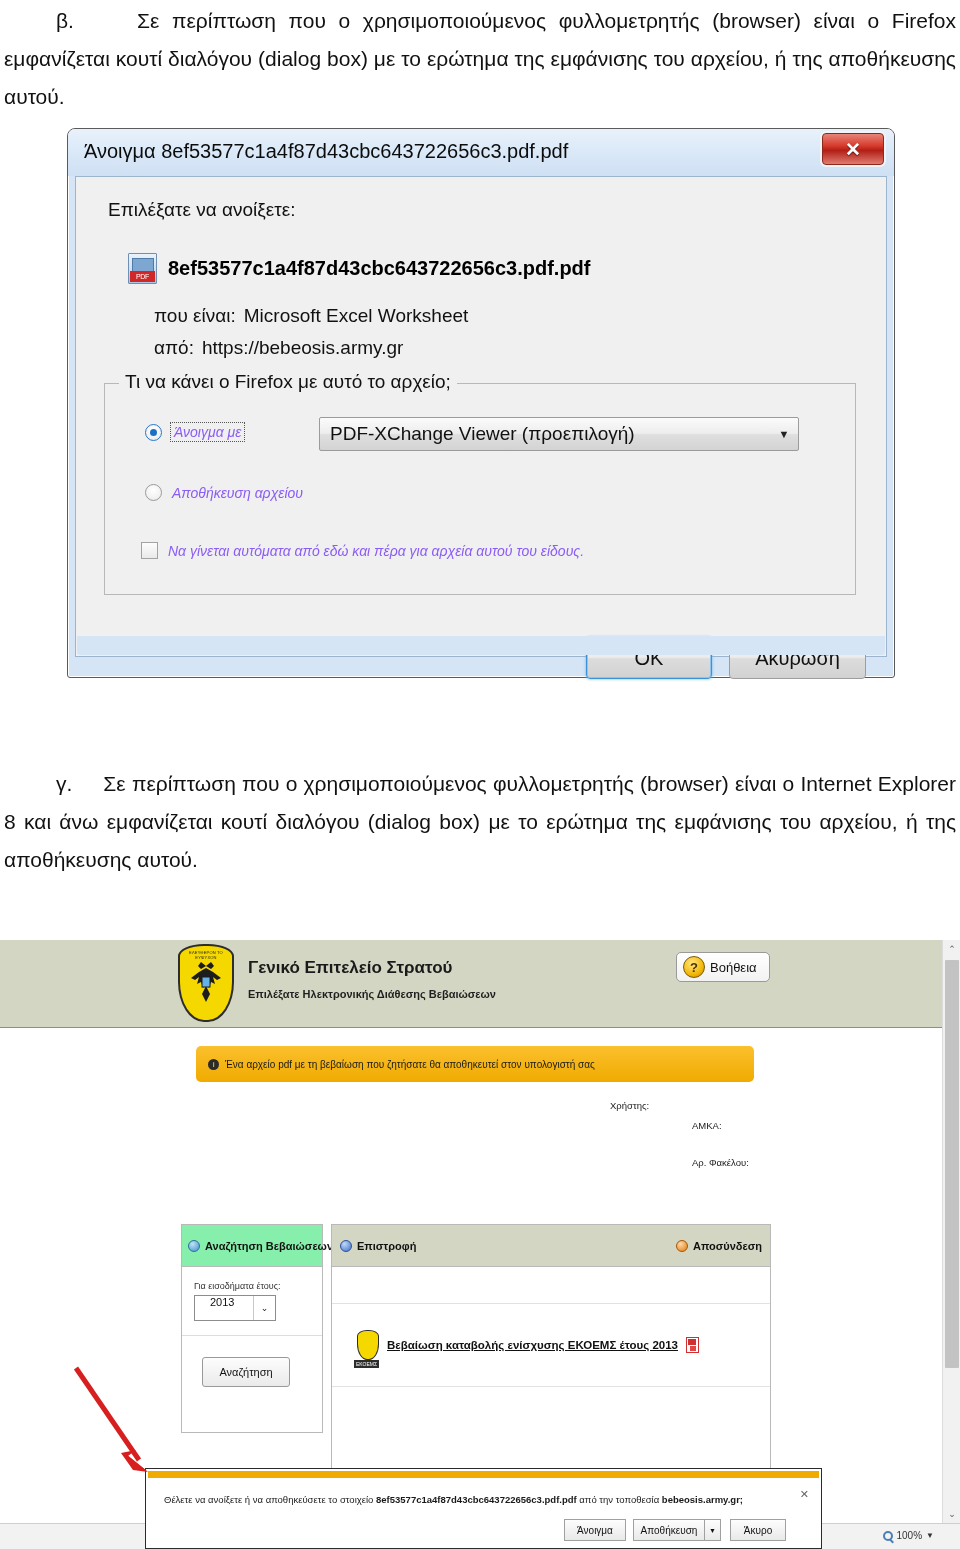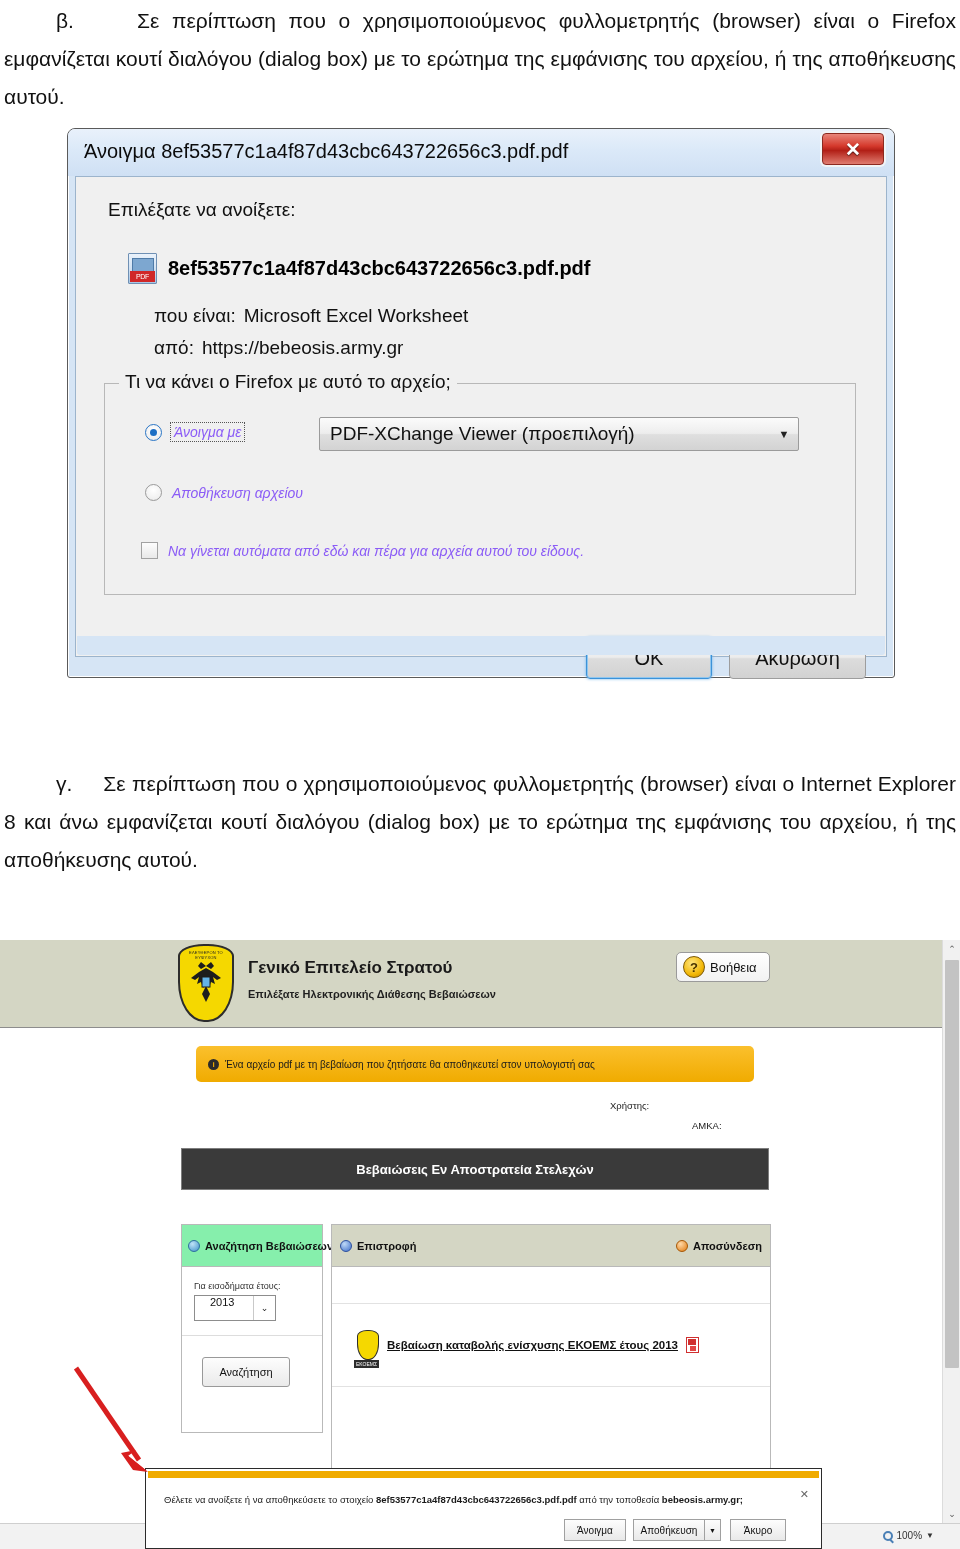--- a/index.html
+++ b/index.html
@@ -525,23 +525,20 @@
 
   <div id="notice-bar">
     <span id="notice-icon">i</span>
     <span id="notice-text">Ένα αρχείο pdf με τη βεβαίωση που ζητήσατε θα αποθηκευτεί στον υπολογιστή σας</span>
   </div>
 
   <div id="uf-user" class="user-field">Χρήστης:</div>
   <div id="uf-amka" class="user-field">ΑΜΚΑ:</div>
   <div id="uf-folder" class="user-field">Αρ. Φακέλου:</div>
 
-  <div id="section-title-bar">
-    <span id="section-title-text">Βεβαιώσεις Εν Αποστρατεία Στελεχών</span>
-  </div>
 
   <div id="panel-left">
     <div id="panel-left-head">
       <span class="mini-icon icon-search-cert"></span>
       <span class="head-label">Αναζήτηση Βεβαιώσεων</span>
     </div>
     <div id="panel-left-body">
       <div id="year-block">
         <div id="year-label">Για εισοδήματα έτους:</div>
         <div id="year-select">

